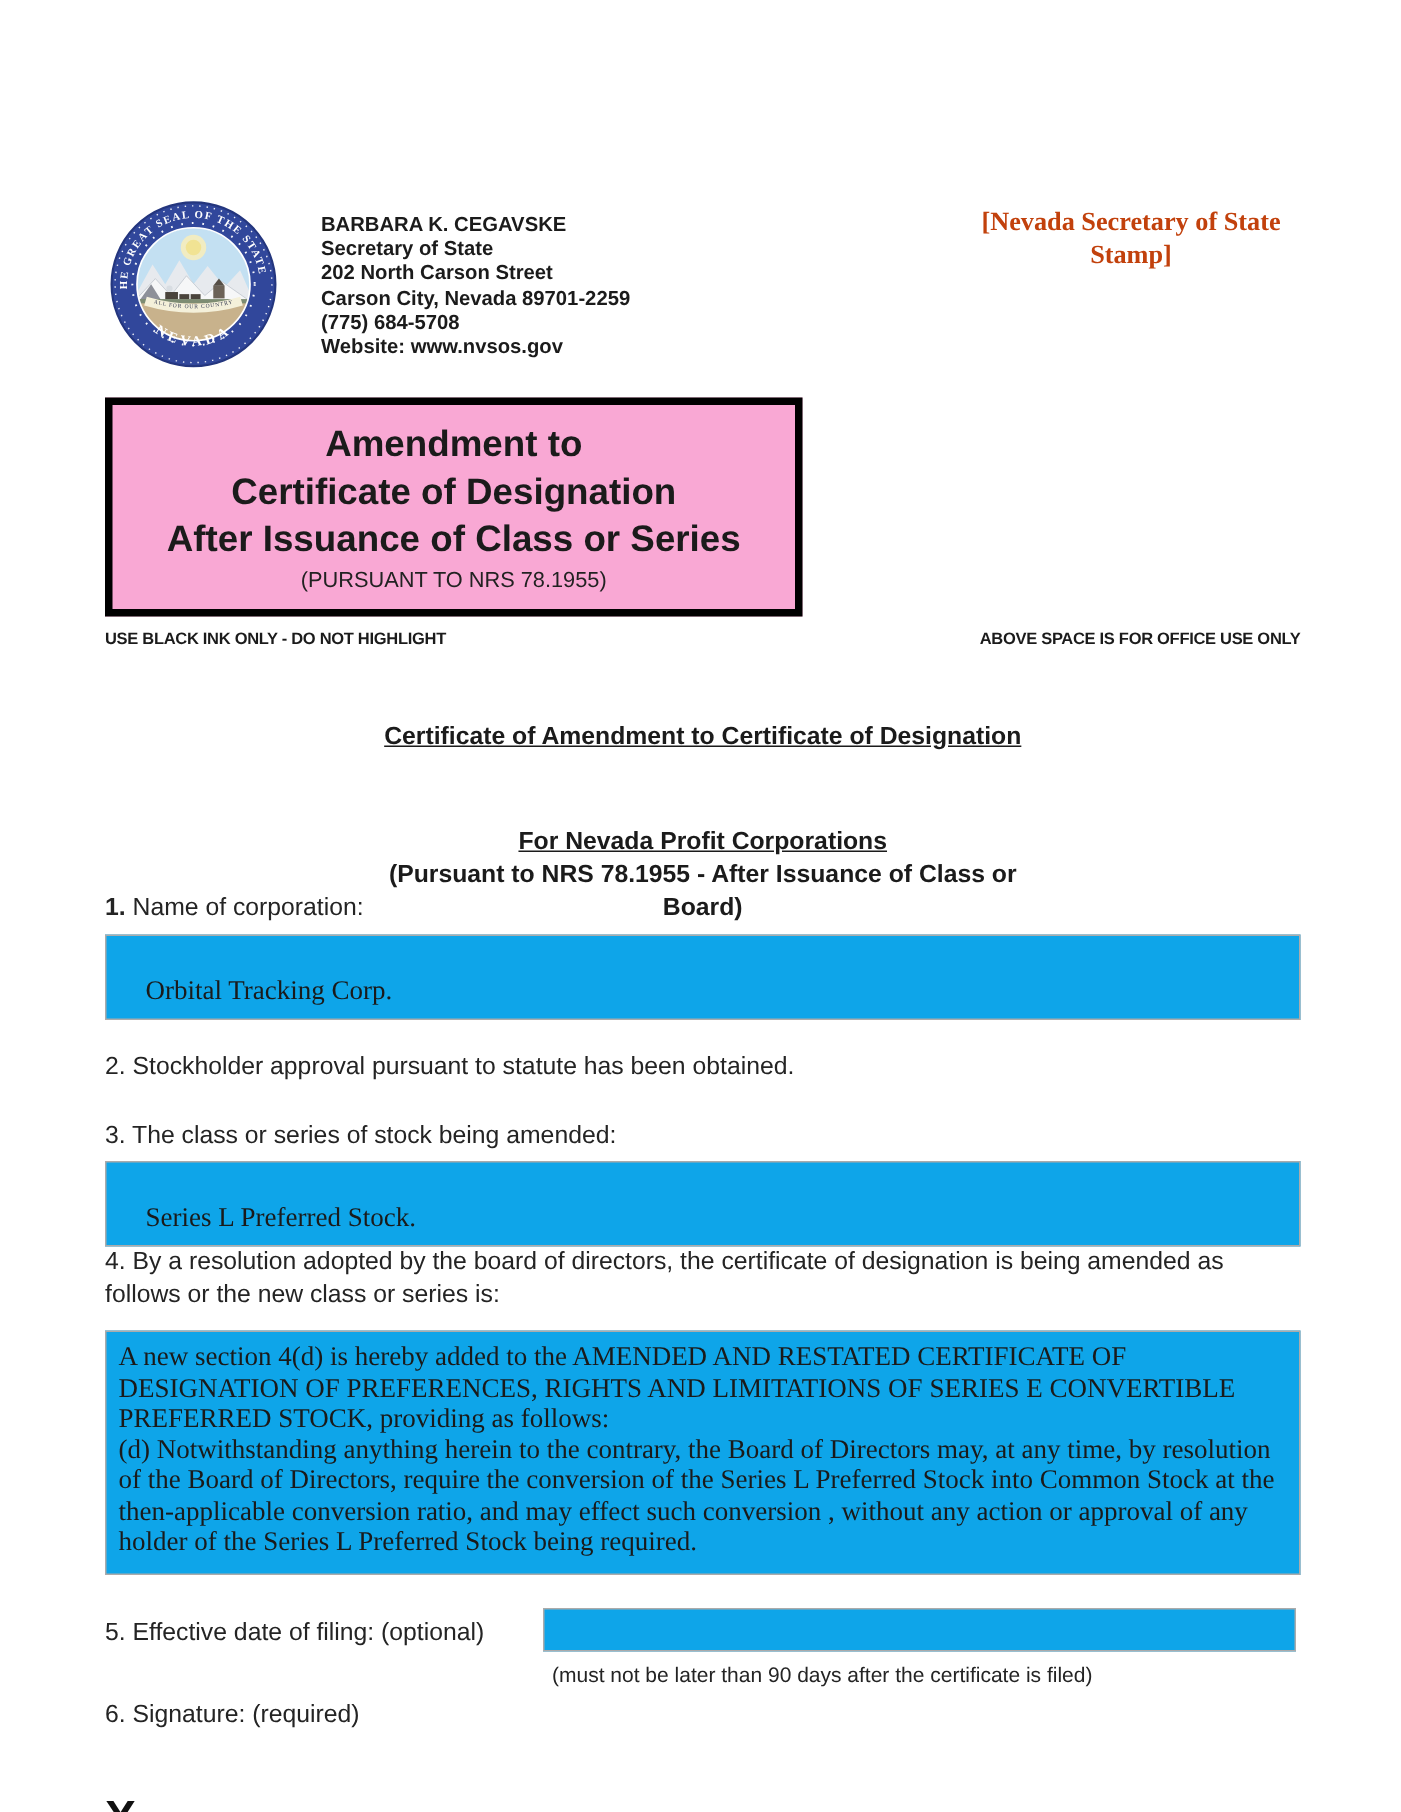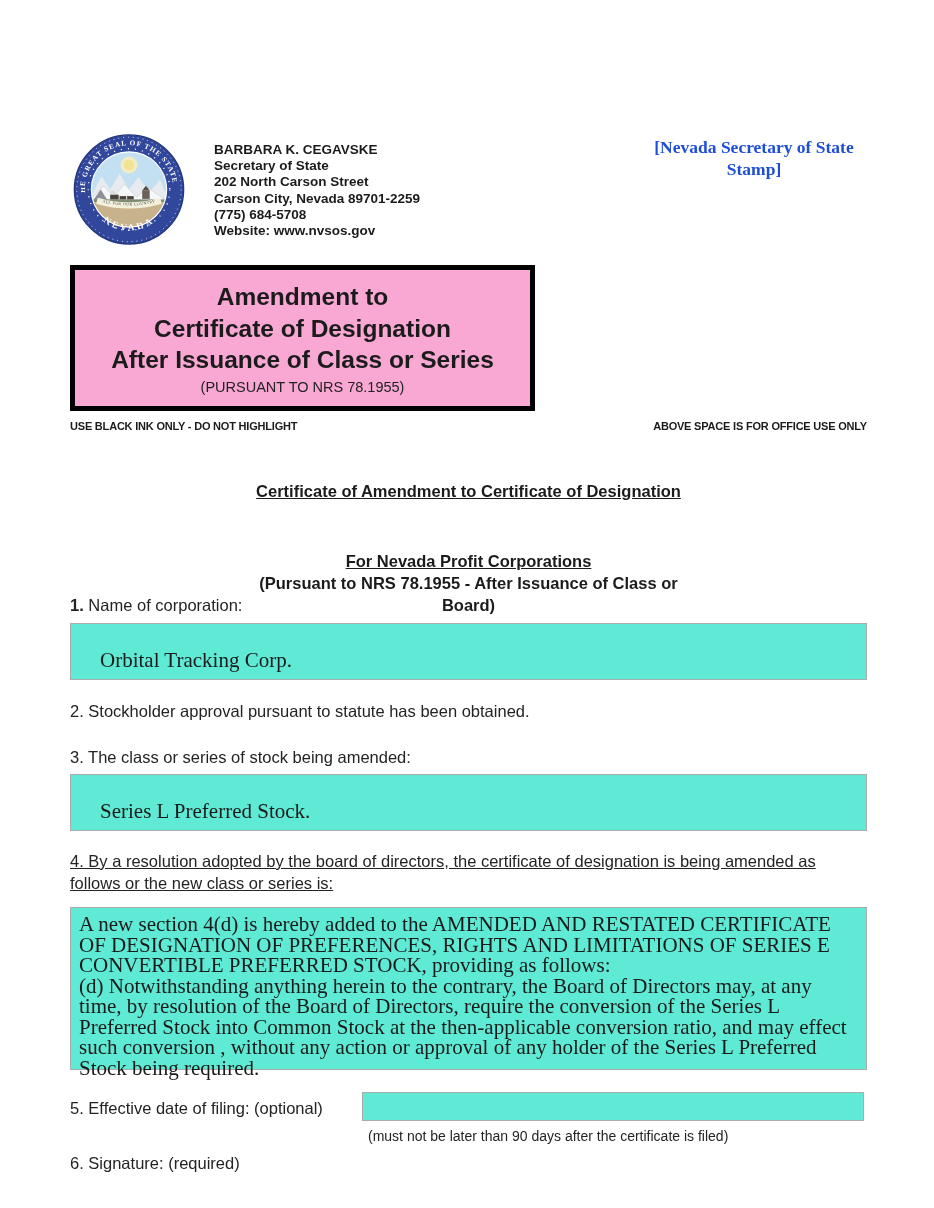--- a/index.html
+++ b/index.html
@@ -9,21 +9,21 @@
     font-family: "Liberation Sans", sans-serif;
     color: #222;
     position: relative;
   }
   .page { padding: 133px 67px 0 70px; width: 934px; }
 
   
   .letterhead { display: flex; align-items: flex-start; }
   .seal-wrap { width: 118px; height: 113px; flex: 0 0 auto; }
   .official-info { margin-left: 26px; margin-top: 9px; font-weight: bold; font-size: 13.5px; line-height: 16.2px; color: #1b1b1b; }
-  .stamp { margin-left: auto; margin-top: 3px; width: 226px; text-align: center; font-family: "Liberation Serif", serif; font-weight: bold; font-size: 17.5px; line-height: 22px; color: #1d4ed8; }
+  .stamp { margin-left: auto; margin-top: 3px; width: 226px; text-align: center; font-family: "Liberation Serif", serif; font-weight: bold; font-size: 17.5px; line-height: 22px; color: #c2410c; }
 
   
   .title-box {
     margin-top: 19px; width: 465px; border: 5px solid #000;
     text-align: center; padding: 11px 4px 9px 4px; background: #f9a8d4;
   }
   .title-box .big { font-weight: bold; font-size: 24.5px; line-height: 31.5px; color: #1b1b1b; }
   .title-box .small { font-size: 14.5px; line-height: 20px; color: #222; margin-top: 1px; }
 
   
@@ -31,29 +31,29 @@
 
   
   .form-heading { margin-top: 11px; text-align: center; font-weight: bold; font-size: 16.5px; line-height: 22px; color: #1b1b1b; }
   .form-heading .u { text-decoration: underline; margin-top: 48px; }
 
   
   .q { font-size: 16.5px; line-height: 21.5px; color: #242424; }
   .q .num-bold { font-weight: bold; }
   .q1-row { margin-top: -21px; }
   .field-box {
-    border: 1px solid #ababab; width: 797px; background: #5eead4;
-    font-family: "Liberation Serif", serif; font-size: 21px; line-height: 20.5px; color: #1a1a1a;
+    border: 1px solid #ababab; width: 797px; background: #0ea5e9;
+    font-family: "Liberation Serif", serif; font-size: 18px; line-height: 20.5px; color: #1a1a1a;
     padding: 5px 8px; white-space: pre-wrap;
   }
   .box-1 { margin-top: 7px; height: 57px; }
   .q2-label { margin-top: 21px; }
   .q3-label { margin-top: 24px; }
   .box-3 { margin-top: 6px; height: 57px; }
-  .q4-label { margin-top: 20px; width: 797px; text-decoration: underline; }
+  .q4-label { width: 797px; }
   .box-4 { margin-top: 13px; height: 163px; padding-top: 6px; }
 
   .q5-row { margin-top: 22px; display: flex; align-items: flex-start; gap: 28px; }
   .q5-label { padding-top: 6px; white-space: nowrap; }
   .box-5 { margin-left: 11px; width: 502px; height: 29px; flex: 0 0 auto; }
   .q5-note { margin-top: 7px; margin-left: 298px; width: 502px; font-size: 14px; color: #242424; }
   .q6-label { margin-top: 9px; }
 
   
   .sig-row { margin-top: 39px; display: flex; align-items: baseline; }

